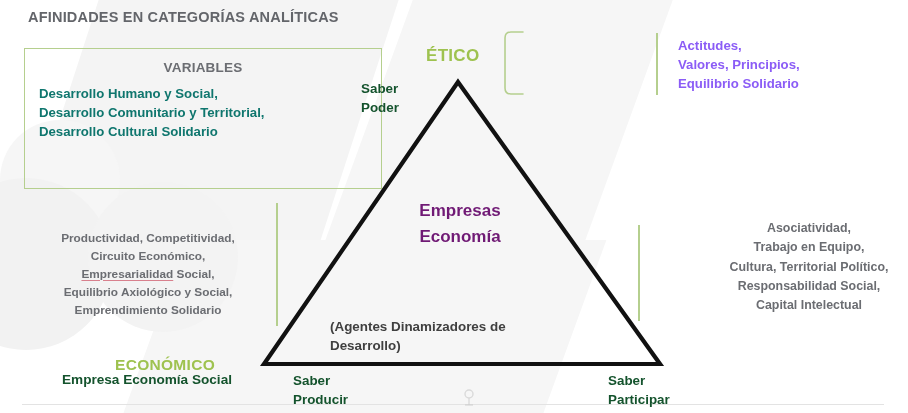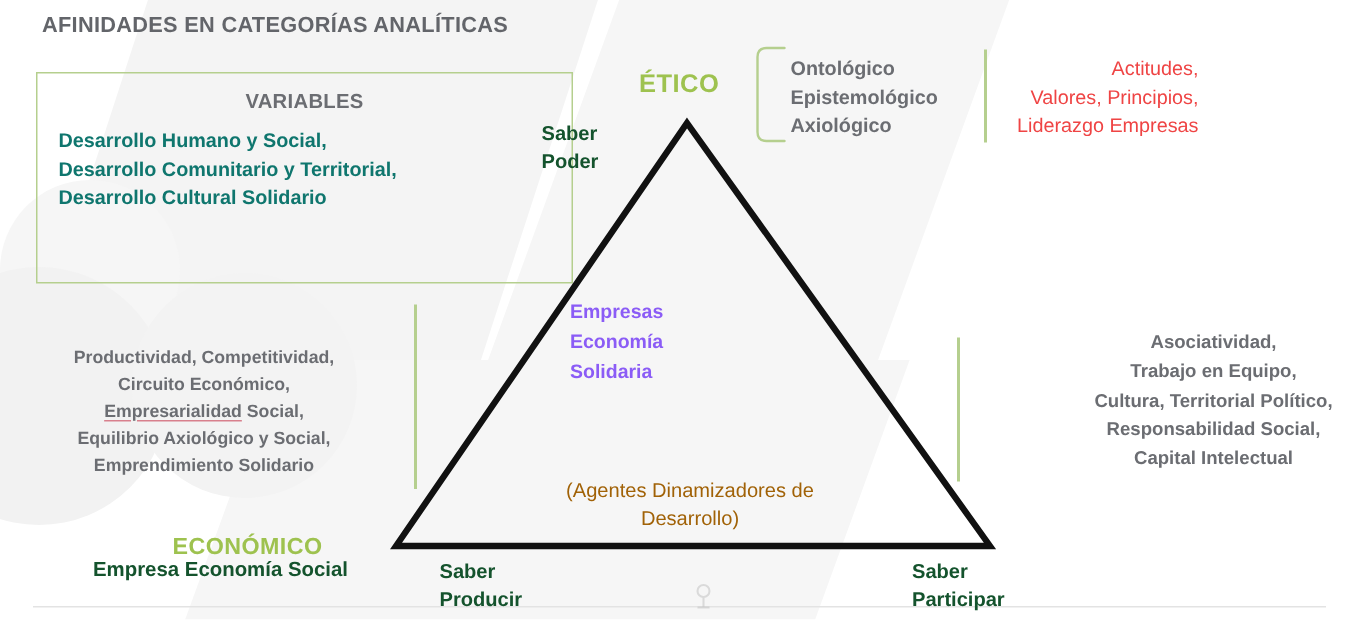--- a/index.html
+++ b/index.html
@@ -190,31 +190,31 @@
     width: 1.6px;
   }
   .vline-top { left: 656px; top: 33px; height: 62px; }
   .vline-left { left: 276px; top: 203px; height: 123px; }
   .vline-right { left: 638px; top: 225px; height: 96px; }
 
   .actitudes {
     position: absolute;
     left: 678px; top: 36px;
     font-size: 13.2px;
-    font-weight: normal;
-    color: #ef4444;
+    font-weight: bold;
+    color: #8b5cf6;
     line-height: 1.44;
-    text-align: right;
+    text-align: left;
     white-space: nowrap;
   }
 
   
   .left-list {
     position: absolute;
-    left: 16px; top: 230px;
+    left: 28px; top: 230px;
     width: 240px;
     text-align: center;
     font-size: 11.8px;
     font-weight: bold;
     color: #6b6d72;
     line-height: 1.52;
     white-space: nowrap;
   }
   .underline-red {
     text-decoration: underline;
@@ -232,33 +232,34 @@
     color: #6b6d72;
     line-height: 1.56;
     white-space: nowrap;
   }
 
   
   .center-green {
     position: absolute;
     left: 380px; top: 198px;
     width: 160px;
-    font-size: 13px;
-    font-weight: bold;
-    color: #8b5cf6;
+    text-align: center;
+    font-size: 17px;
+    font-weight: bold;
+    color: #701a75;
     line-height: 1.52;
   }
   .agentes {
     position: absolute;
     left: 330px; top: 317px;
     width: 260px;
-    text-align: center;
+    text-align: left;
     font-size: 13.4px;
-    font-weight: normal;
-    color: #a16207;
+    font-weight: bold;
+    color: #404040;
     line-height: 1.45;
   }
   .line { display: block; }
 </style>
 </head>
 <body>
 
 <div id="canvas">
 
   <div class="wm wm-band-1"></div>
@@ -292,32 +293,27 @@
 
   <div class="etico-label">ÉTICO</div>
   <div class="gtxt saber-poder">
     <span class="line">Saber</span>
     <span class="line">Poder</span>
   </div>
 
   <svg class="bracket-svg" width="22" height="66">
     <path d="M20 2 L8 2 Q2 2 2 8 L2 58 Q2 64 8 64 L20 64" fill="none" stroke="#b5cf8e" stroke-width="1.6" stroke-linecap="round"></path>
   </svg>
-  <div class="onto-list">
-    <span class="line">Ontológico</span>
-    <span class="line">Epistemológico</span>
-    <span class="line">Axiológico</span>
-  </div>
 
   <div class="vline vline-top"></div>
 
   <div class="actitudes">
     <span class="line">Actitudes,</span>
     <span class="line">Valores, Principios,</span>
-    <span class="line">Liderazgo Empresas</span>
+    <span class="line">Equilibrio Solidario</span>
   </div>
 
   <div class="vline vline-left"></div>
   <div class="left-list">
     <span class="line">Productividad, Competitividad,</span>
     <span class="line">Circuito Económico,</span>
     <span class="line"><span class="underline-red">Empresarialidad</span><span> Social,</span></span>
     <span class="line">Equilibrio Axiológico y Social,</span>
     <span class="line">Emprendimiento Solidario</span>
   </div>
@@ -327,21 +323,20 @@
     <span class="line">Asociatividad,</span>
     <span class="line">Trabajo en Equipo,</span>
     <span class="line">Cultura, Territorial Político,</span>
     <span class="line">Responsabilidad Social,</span>
     <span class="line">Capital Intelectual</span>
   </div>
 
   <div class="center-green">
     <span class="line">Empresas</span>
     <span class="line">Economía</span>
-    <span class="line">Solidaria</span>
   </div>
   <div class="agentes">
     <span class="line">(Agentes Dinamizadores de</span>
     <span class="line">Desarrollo)</span>
   </div>
 
   <div class="economico-label">ECONÓMICO</div>
   <div class="gtxt empresa-econ-social">Empresa Economía Social</div>
   <div class="gtxt saber-producir">
     <span class="line">Saber</span>

